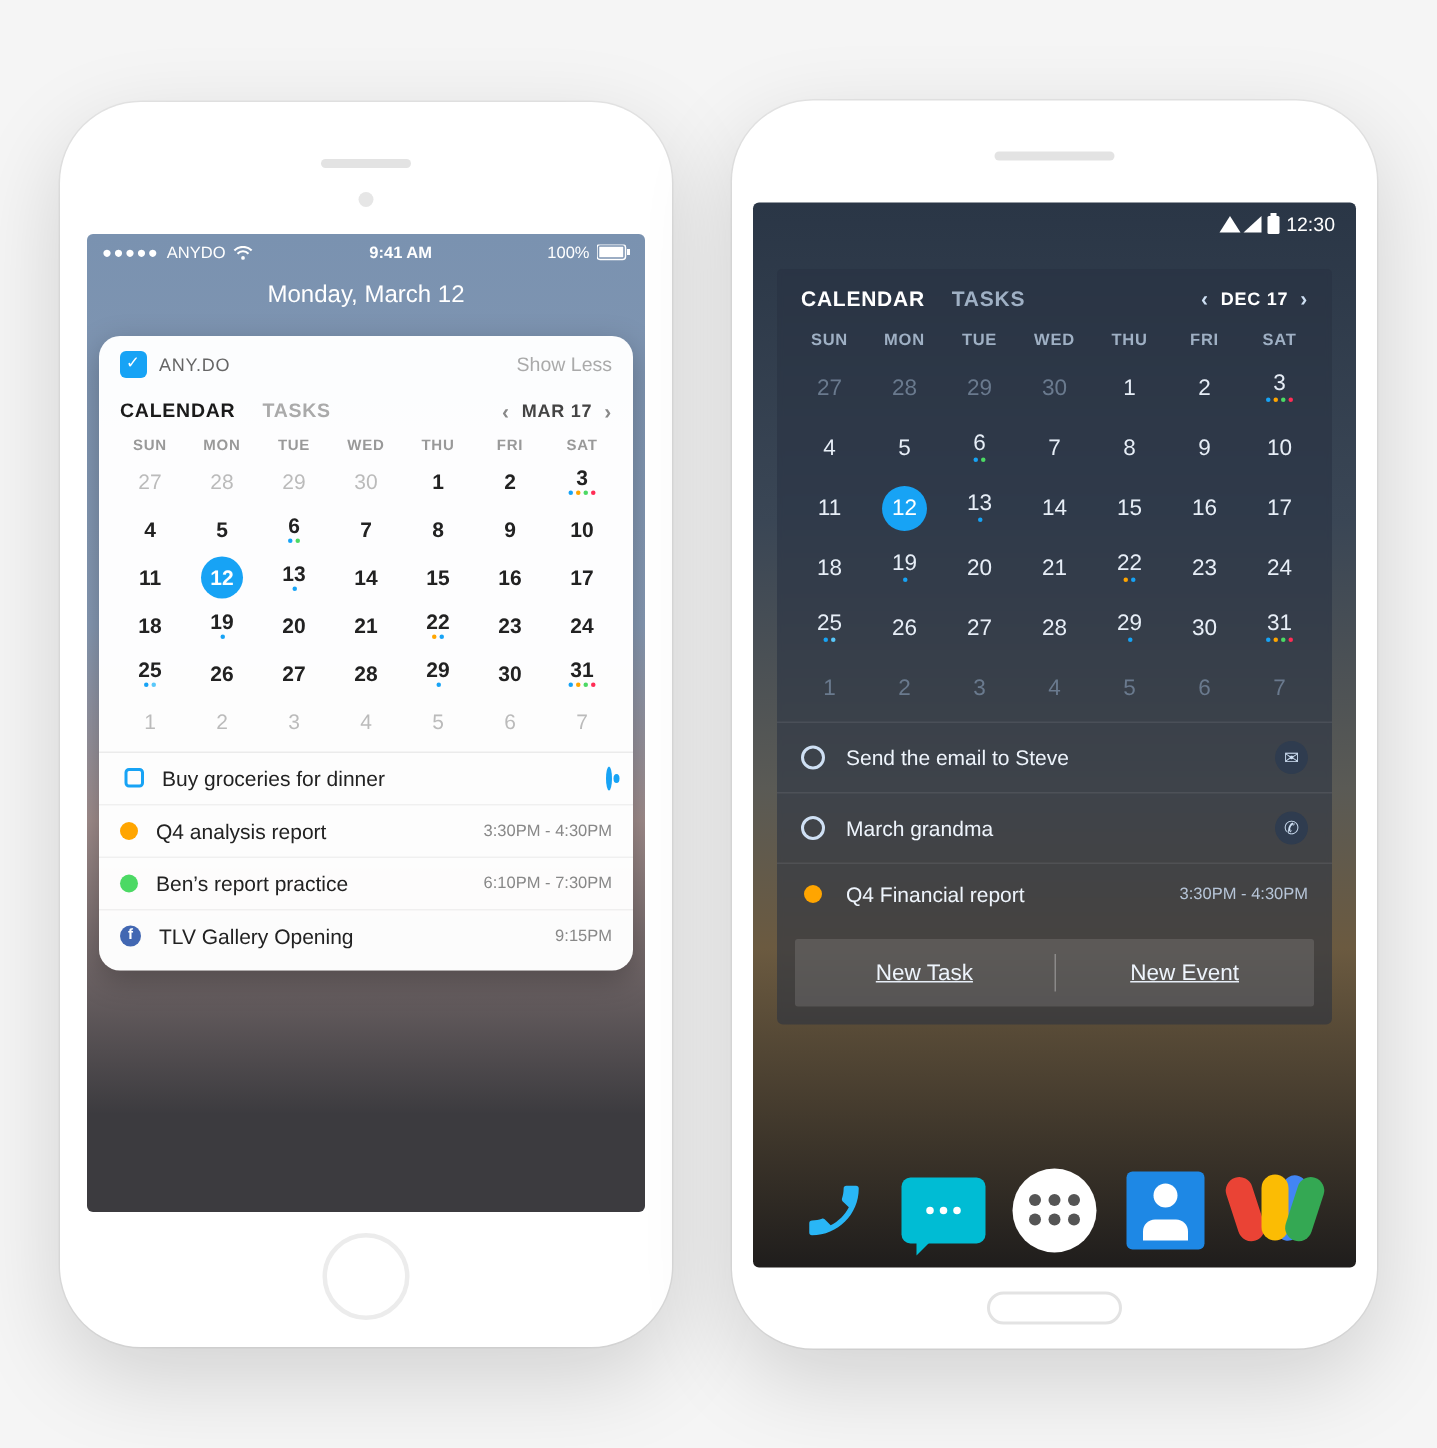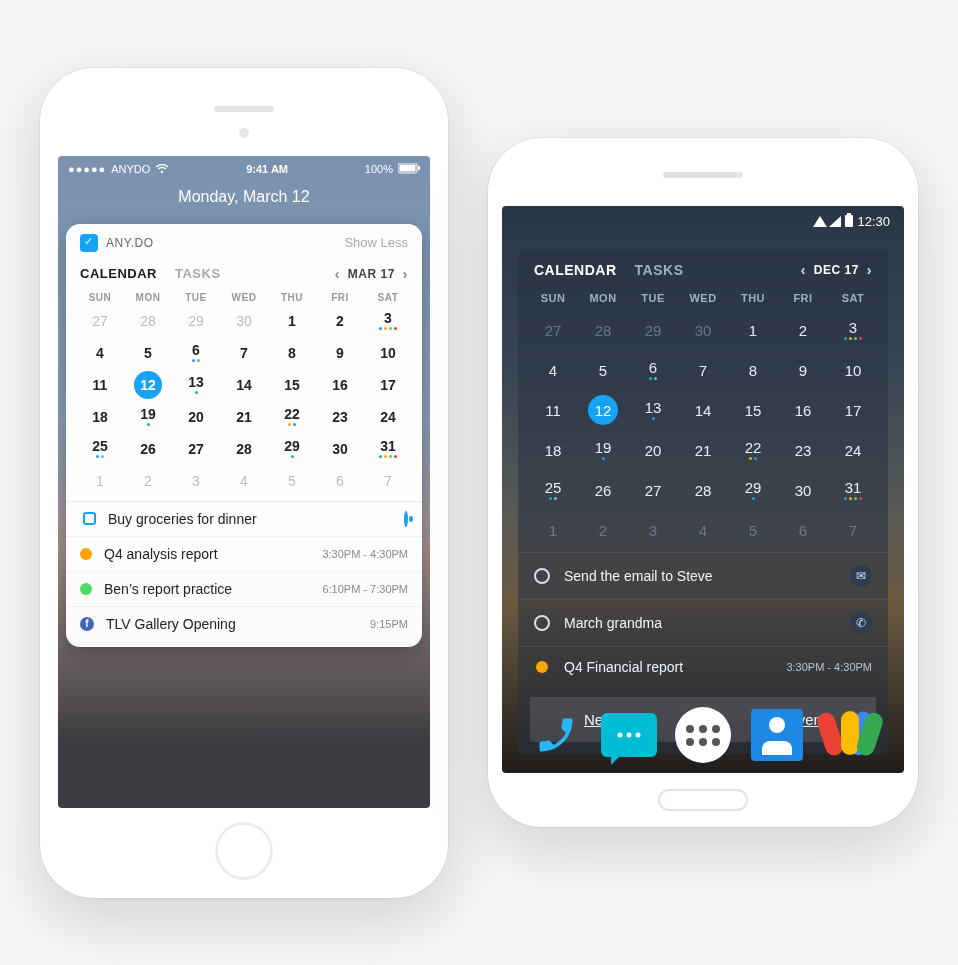--- a/index.html
+++ b/index.html
@@ -15,21 +15,21 @@
 
   
   .phone {
     background: #fff;
     border-radius: 54px;
     box-shadow: 0 20px 60px rgba(0,0,0,.15), 0 0 0 1px rgba(0,0,0,.05);
     position: relative;
     overflow: hidden;
   }
   .phone.ios { width: 408px; height: 830px; padding: 88px 18px 90px; }
-  .phone.android { width: 430px; height: 689px; padding: 68px 14px 54px; }
+  .phone.android { width: 430px; height: 832px; padding: 68px 14px 54px; }
 
   .ios .speaker { position:absolute; top:38px; left:50%; transform:translateX(-50%); width:60px; height:6px; background:#e3e3e3; border-radius:3px; }
   .ios .camera  { position:absolute; top:60px; left:50%; transform:translateX(-50%); width:10px; height:10px; background:#e6e6e6; border-radius:50%; }
   .ios .home    { position:absolute; bottom:18px; left:50%; transform:translateX(-50%); width:58px; height:58px; border:3px solid #ececec; border-radius:50%; }
 
   .android .speaker { position:absolute; top:34px; left:50%; transform:translateX(-50%); width:80px; height:6px; background:#e3e3e3; border-radius:3px; }
   .android .home    { position:absolute; bottom:16px; left:50%; transform:translateX(-50%); width:90px; height:22px; border:2px solid #e3e3e3; border-radius:12px; }
 
   .screen {
     width:100%; height:100%; border-radius:4px; overflow:hidden; position:relative;

